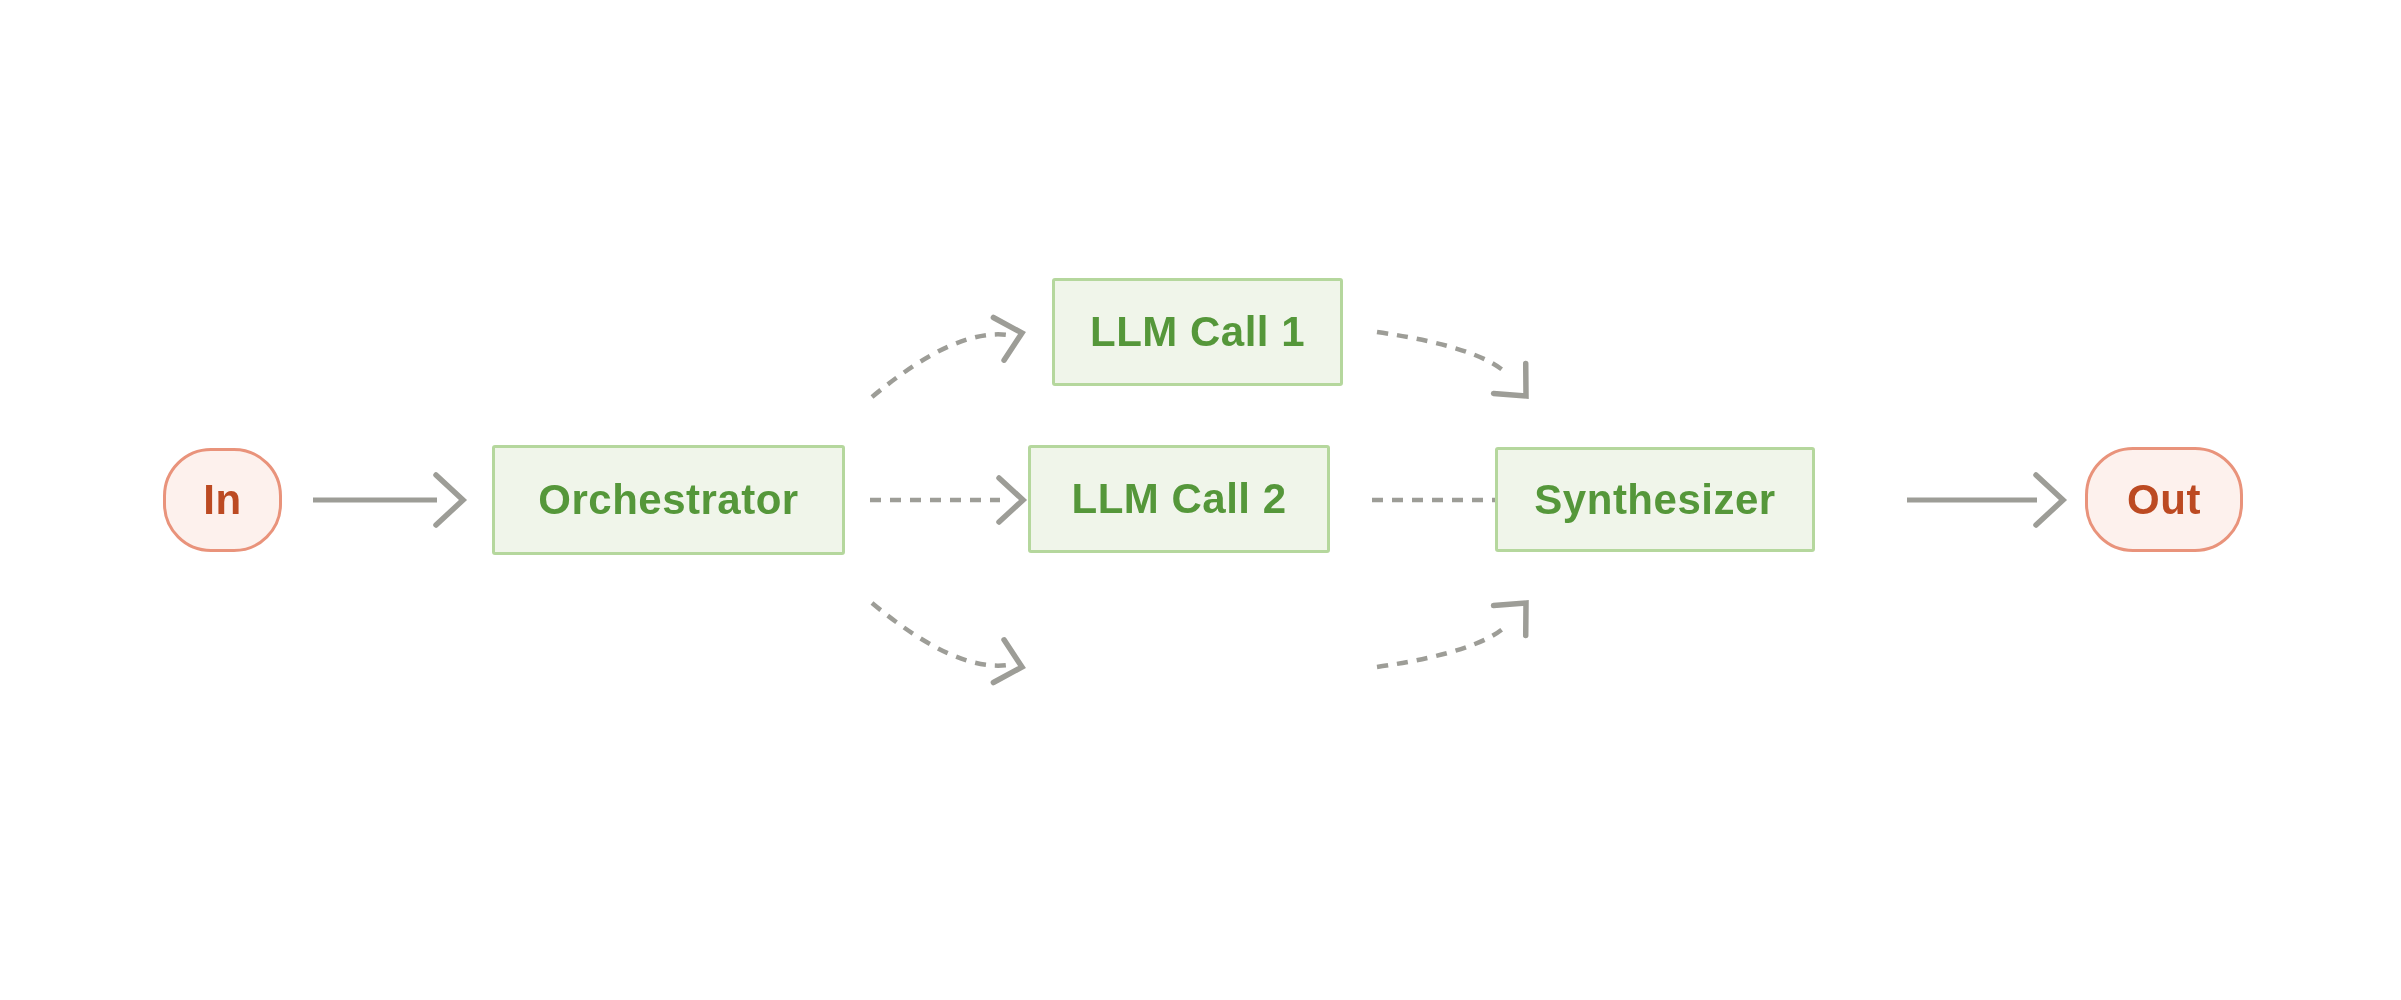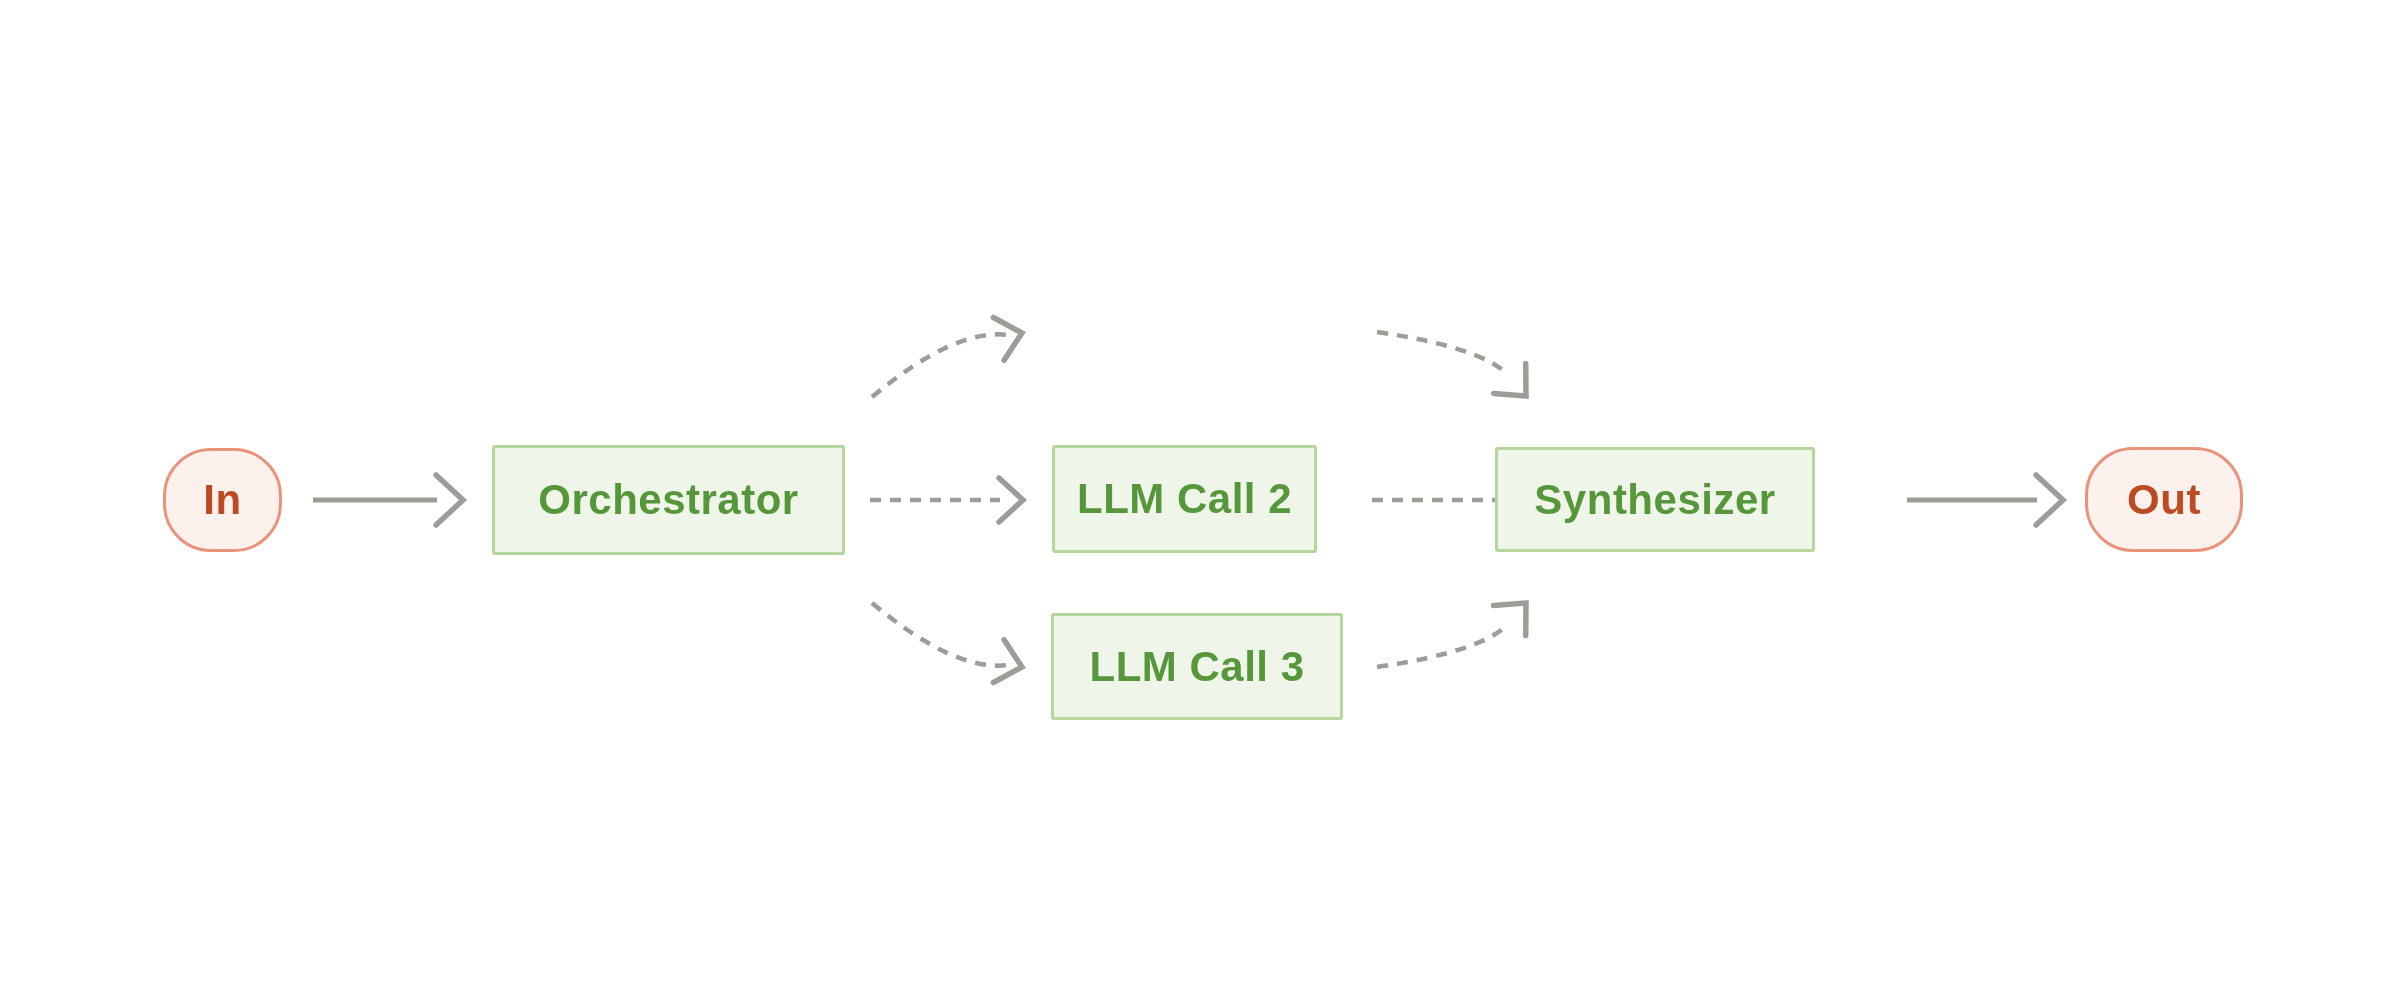--- a/index.html
+++ b/index.html
@@ -54,21 +54,21 @@
     background: var(--red-fill);
     border: 3px solid var(--red-border);
     border-radius: 48px;
     color: var(--red-text);
   }
 
   
   .pos-in           { left: 163px;  top: 448px; width: 119px; height: 104px; }
   .pos-orchestrator { left: 492px;  top: 445px; width: 353px; height: 110px; }
   .pos-llm1         { left: 1052px; top: 278px; width: 291px; height: 108px; }
-  .pos-llm2         { left: 1052px; top: 445px; width: 265px; height: 108px; }
+  .pos-llm2         { left: 1028px; top: 445px; width: 302px; height: 108px; }
   .pos-llm3         { left: 1051px; top: 613px; width: 292px; height: 107px; }
   .pos-synthesizer  { left: 1495px; top: 447px; width: 320px; height: 105px; }
   .pos-out          { left: 2085px; top: 447px; width: 158px; height: 105px; text-align: center; }
 </style>
 </head>
 <body>
 
 <div class="canvas">
 
   <svg class="arrow-layer" viewBox="0 0 2401 1000" xmlns="http://www.w3.org/2000/svg">
@@ -115,28 +115,28 @@
   </svg>
 
   <div class="node terminal pos-in">
     <span>In</span>
   </div>
 
   <div class="node process pos-orchestrator">
     <span>Orchestrator</span>
   </div>
 
+  <div class="node process pos-llm1">
+    <span>LLM Call 1</span>
+  </div>
 
   <div class="node process pos-llm2">
     <span>LLM Call 2</span>
   </div>
 
-  <div class="node process pos-llm3">
-    <span>LLM Call 3</span>
-  </div>
 
   <div class="node process pos-synthesizer">
     <span>Synthesizer</span>
   </div>
 
   <div class="node terminal pos-out">
     <span>Out</span>
   </div>
 
 </div>

